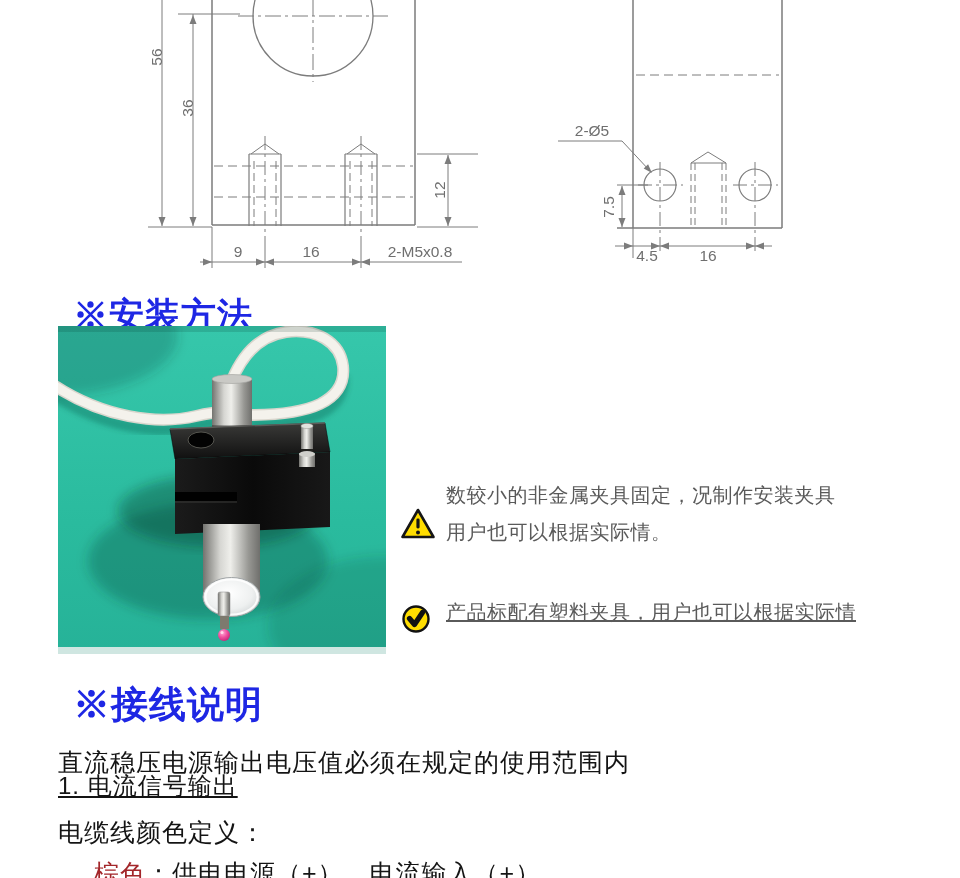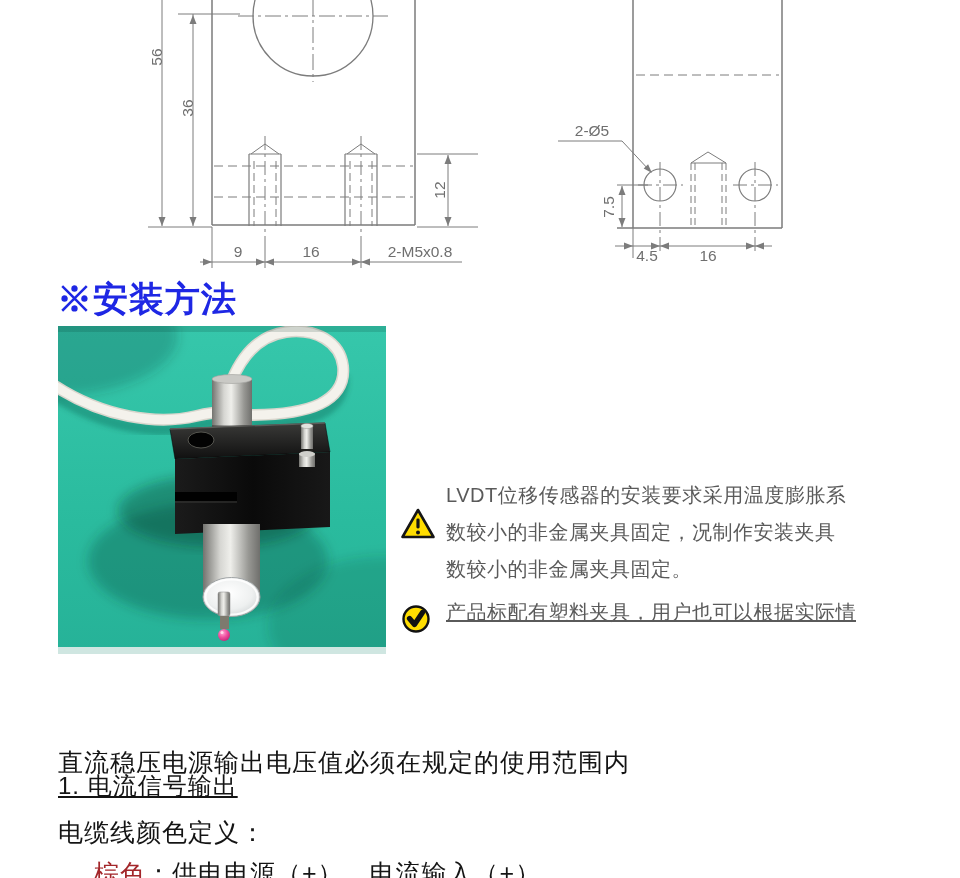--- a/index.html
+++ b/index.html
@@ -1,19 +1,19 @@
 <!DOCTYPE html>
 <html><head>
 <meta charset="utf-8">
 <style>
   html,body{margin:0;padding:0;background:#fff;}
   .page{position:relative;width:960px;height:878px;background:#ffffff;overflow:hidden;
         font-family:"Liberation Sans", sans-serif;}
   .abs{position:absolute;}
-  .blue-h{margin:0;font-weight:700;color:#1e27e4;letter-spacing:1px;}
+  .blue-h{margin:16px;font-weight:700;color:#1e27e4;letter-spacing:1px;}
   .h1a{left:57px;top:276px;font-size:35px;}
   .h2a{left:57px;top:664px;font-size:37px;}
   .body{color:#141414;letter-spacing:1px;}
   .intro{left:58px;top:712px;font-size:25px;margin-top:34px;}
   .item{left:58px;top:770px;font-size:24px;text-decoration:underline;}
   .cable{left:58px;top:816px;font-size:25px;text-align:right;}
   .wire{left:94px;top:857px;font-size:25px;}
   .wire-name{color:#a3262a;}
   .note{color:#5a5a5a;font-size:20px;line-height:37px;letter-spacing:0.5px;}
   .warn-text{left:446px;top:477px;}
@@ -205,35 +205,35 @@
   </svg>
 
   <div class="abs note-icon warn-ic">
     <svg width="36" height="36" viewBox="0 0 36 36">
       <path d="M18,3 L33.5,30 L2.5,30 Z" fill="#ffdd00" stroke="#161616" stroke-width="2.6" stroke-linejoin="round"></path>
       <rect x="16.4" y="11.5" width="3.2" height="10" rx="1.4" fill="#161616"></rect>
       <circle cx="18" cy="25.5" r="2" fill="#161616"></circle>
     </svg>
   </div>
   <div class="abs note warn-text">
-    <div>LVDT位移传感器的安装要求采用温度膨胀系</div>
     <div>数较小的非金属夹具固定，况制作安装夹具</div>
-    <div>数较小的非金属夹具固定。</div>
+    <div>用户也可以根据实际情。</div>
   </div>
 
   <div class="abs note-icon check-ic">
     <svg width="30" height="30" viewBox="0 0 30 30">
       <circle cx="15" cy="15" r="12.5" fill="#ffdd00" stroke="#111" stroke-width="2.4"></circle>
       <path d="M8.5,14.5 L13.5,20.5 L21.5,8.5" fill="none" stroke="#111" stroke-width="5.2" stroke-linecap="round" stroke-linejoin="round"></path>
     </svg>
   </div>
   <div class="abs note tip-text">
     <div>产品标配有塑料夹具，用户也可以根据实际情</div>
   </div>
 
+  <h2 class="abs blue-h h2a">※接线说明</h2>
 
   <div class="abs body intro">直流稳压电源输出电压值必须在规定的使用范围内</div>
 
   <div class="abs body item">1. 电流信号输出</div>
 
   <div class="abs body cable">电缆线颜色定义：</div>
 
   <div class="abs body wire">
     <span class="wire-name">棕色</span><span>：</span><span>供电电源（+），电流输入（+）</span>
   </div>

